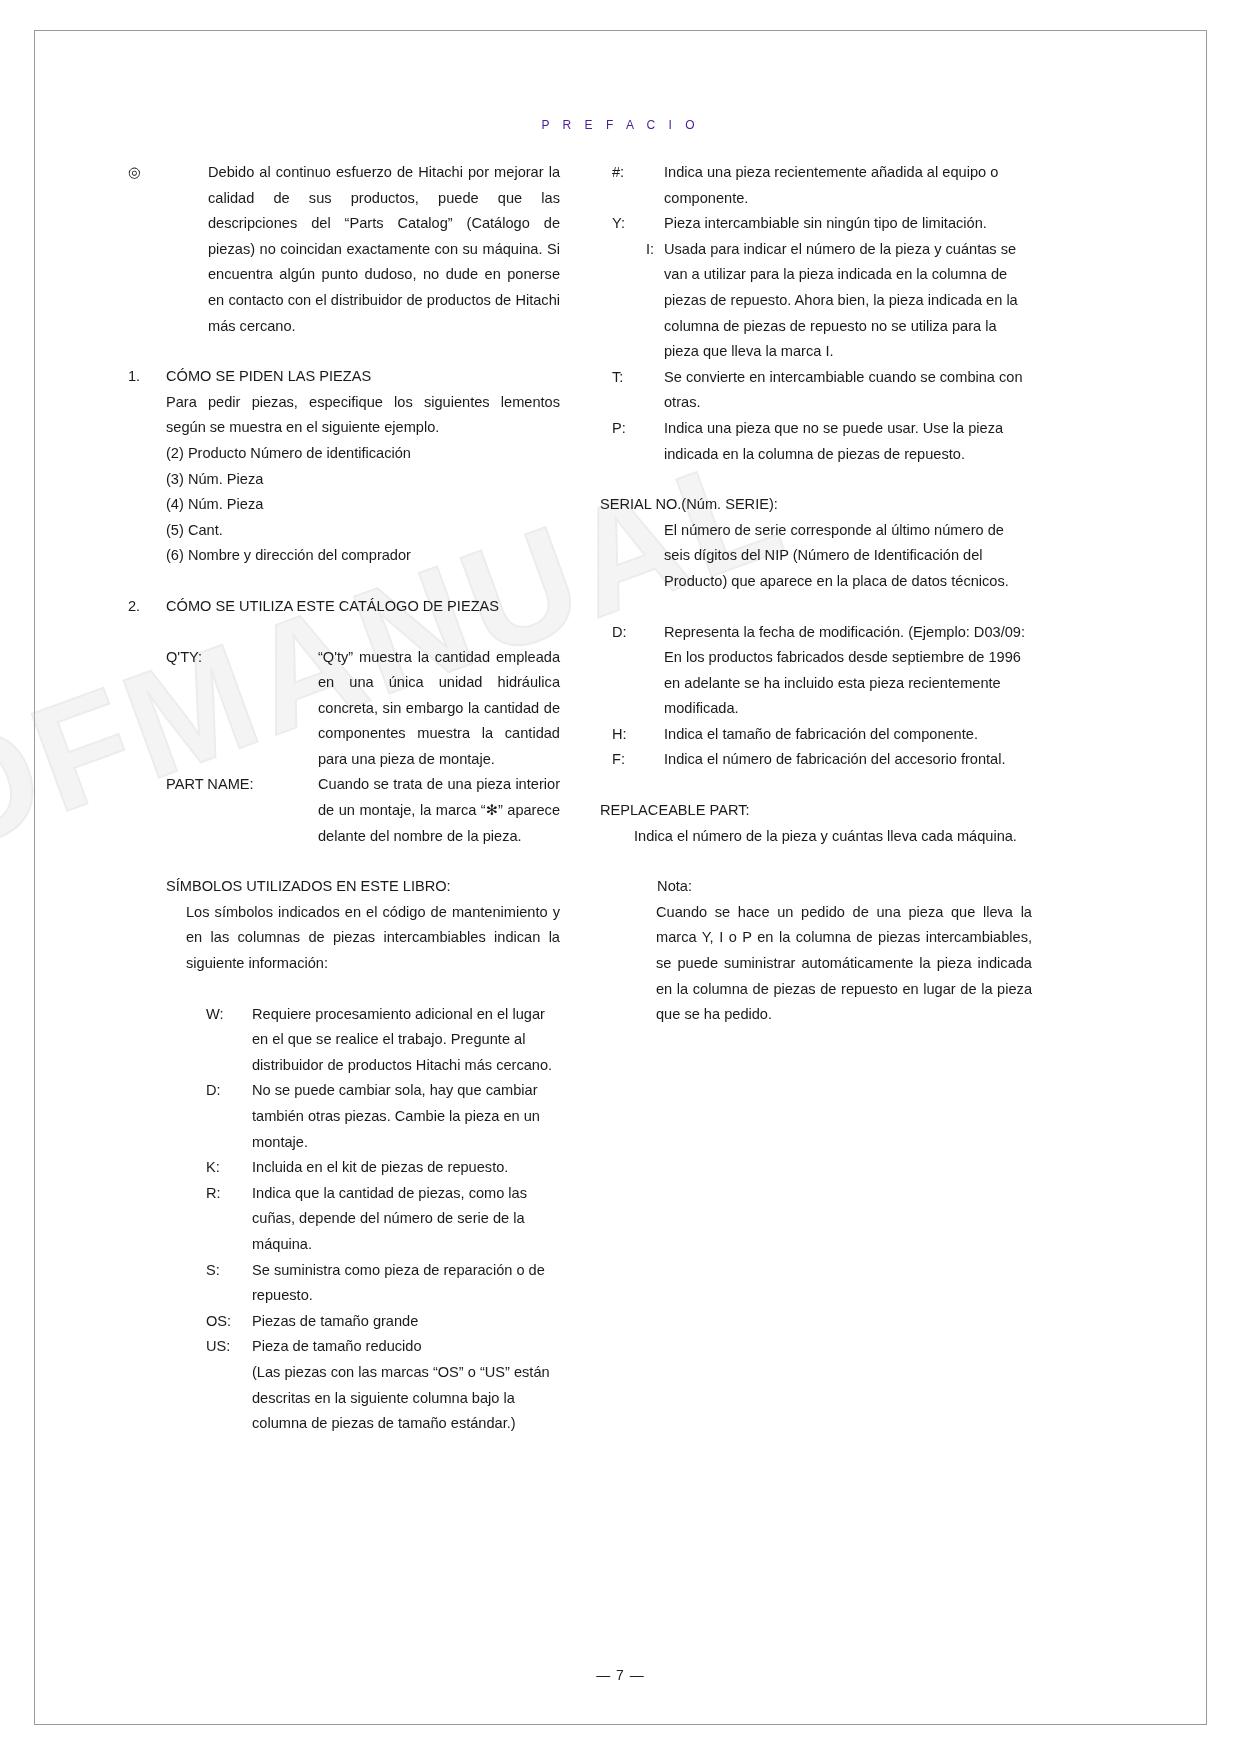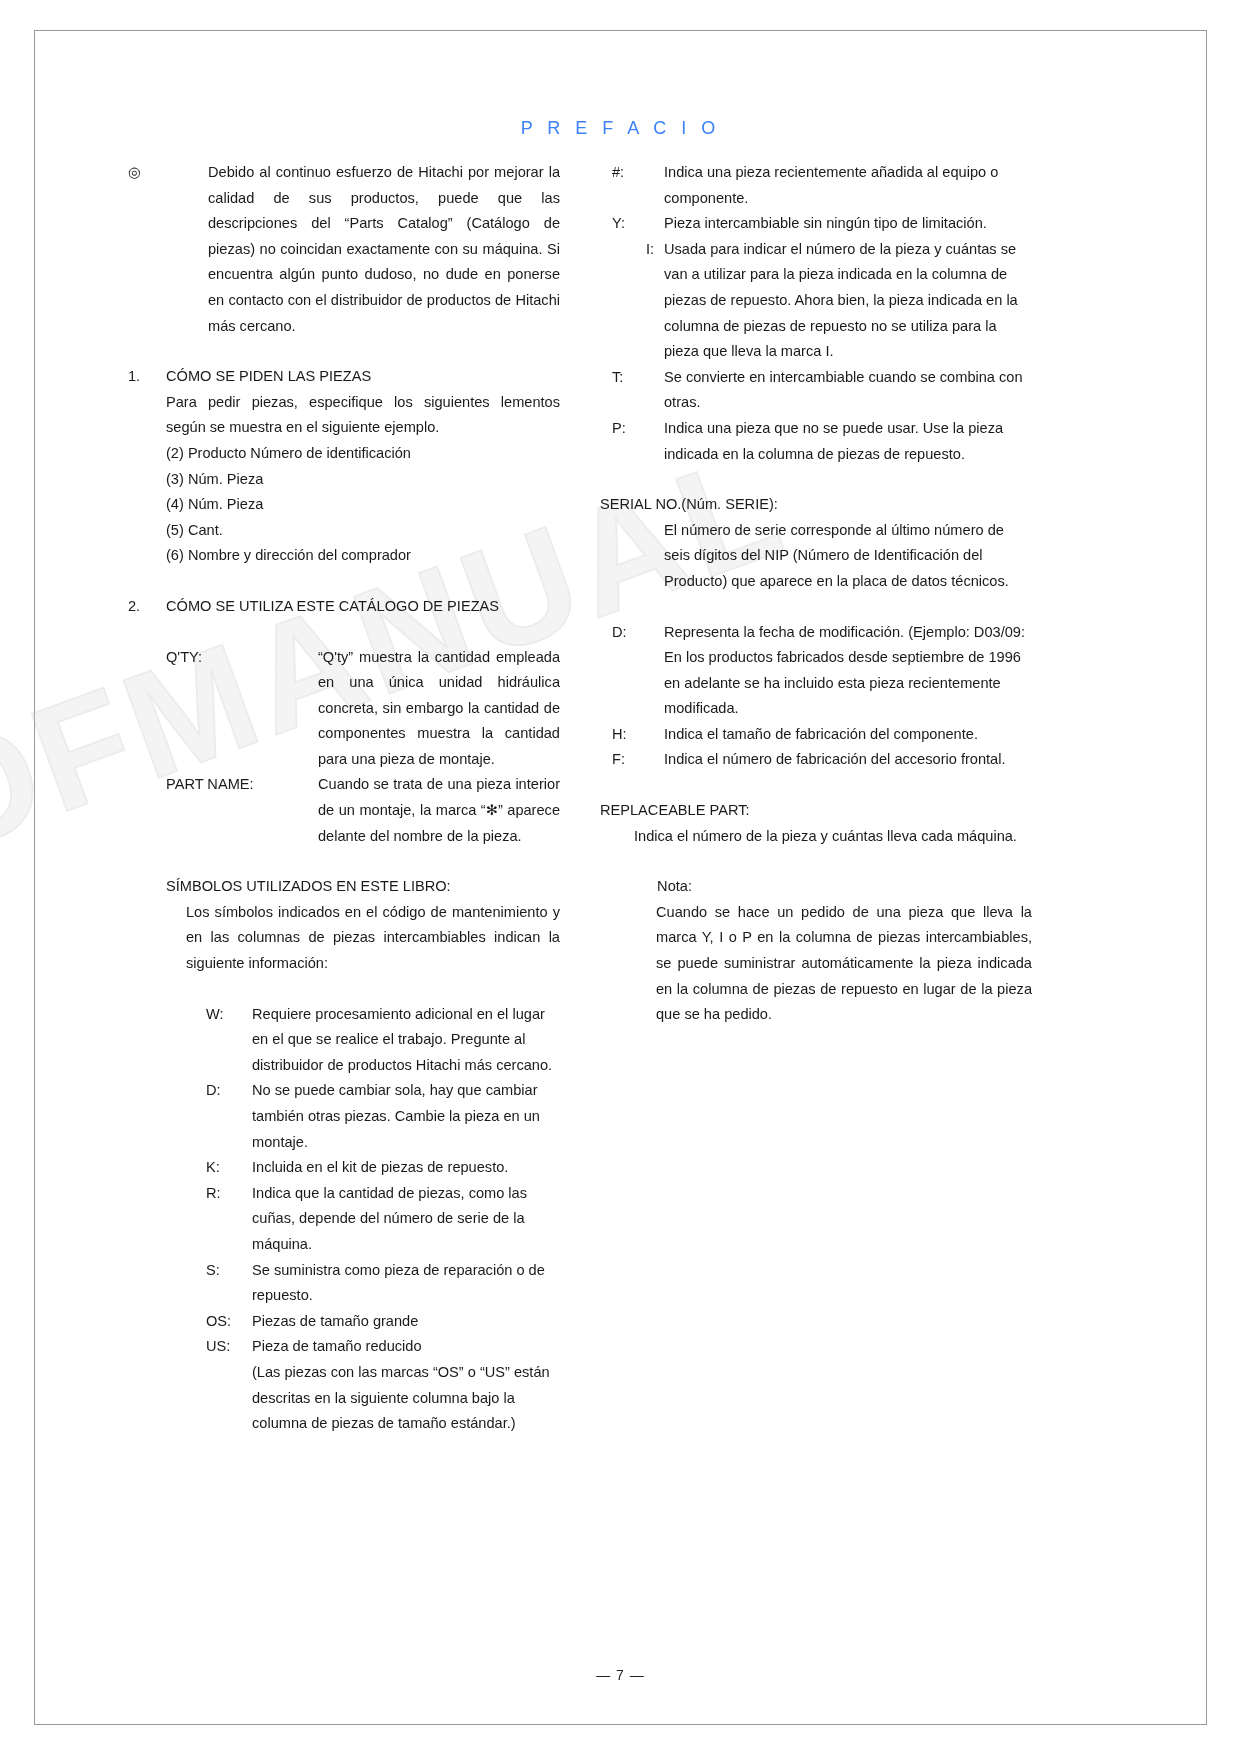--- a/index.html
+++ b/index.html
@@ -29,23 +29,23 @@
     border: 1px solid #9a9a9a;
     box-sizing: border-box;
     pointer-events: none;
   }
   .title {
     position: absolute;
     top: 118px;
     left: 0;
     width: 100%;
     text-align: center;
-    font-size: 18px;
+    font-size: 12px;
     letter-spacing: 5px;
-    color: #3b82f6;
+    color: #4c1d95;
   }
   .col {
     position: absolute;
     top: 160px;
     font-size: 14.6px;
     line-height: 25.6px;
     color: #1a1a1a;
   }
   .col-left {
     left: 128px;

